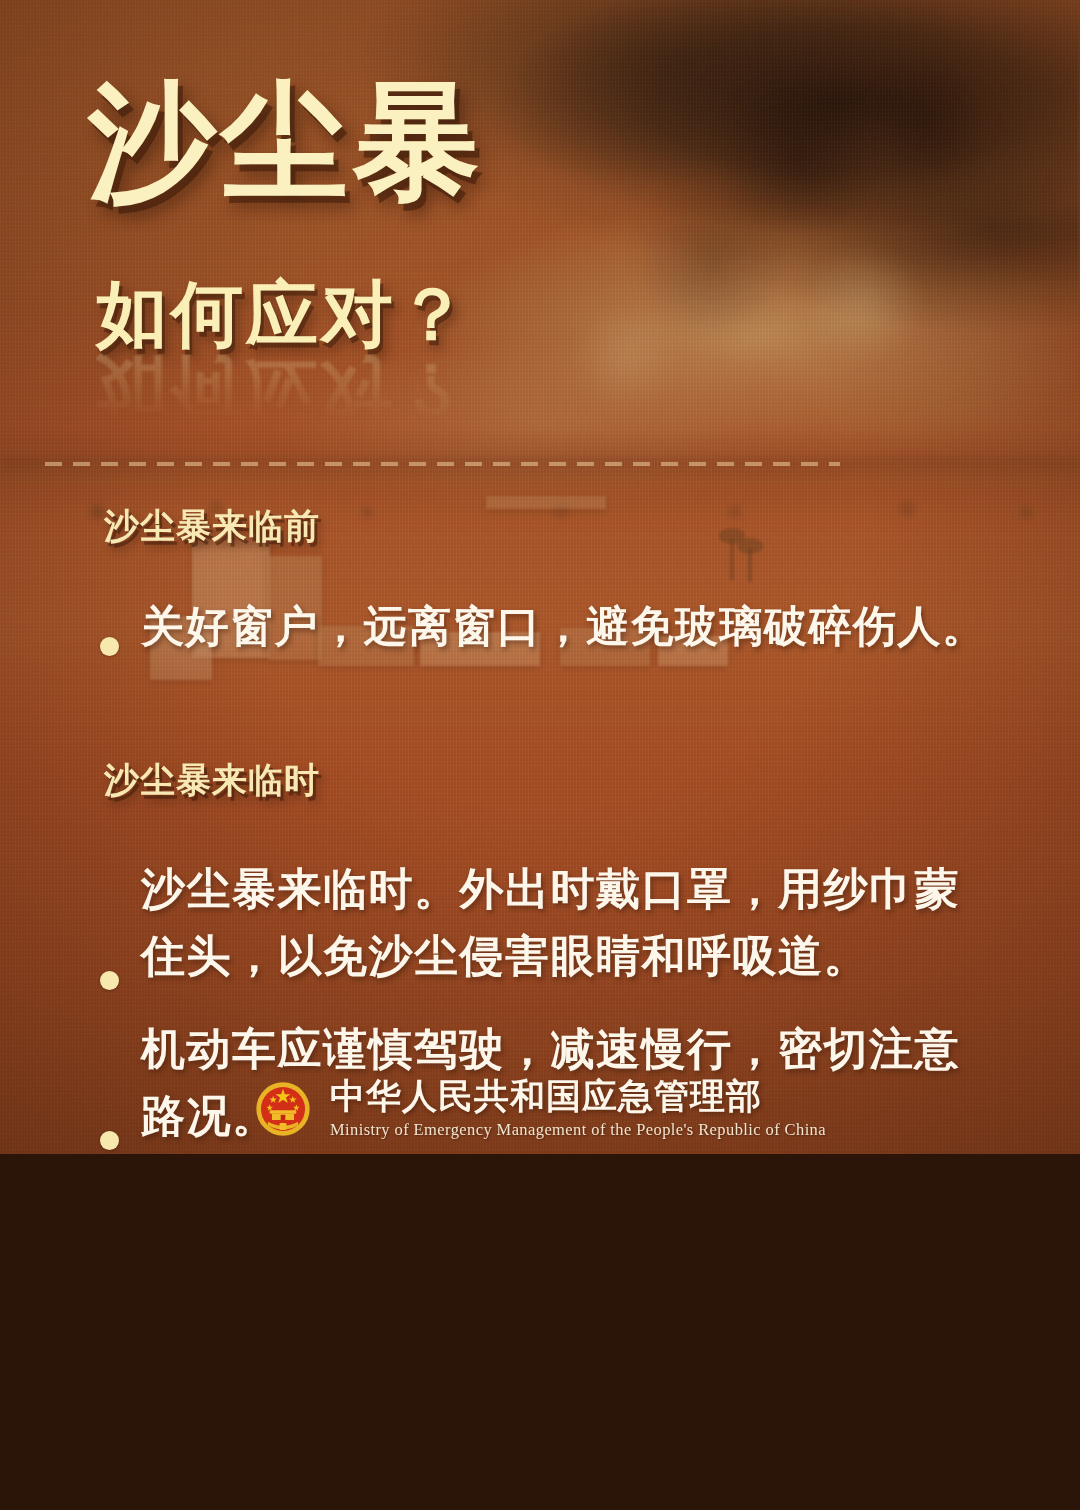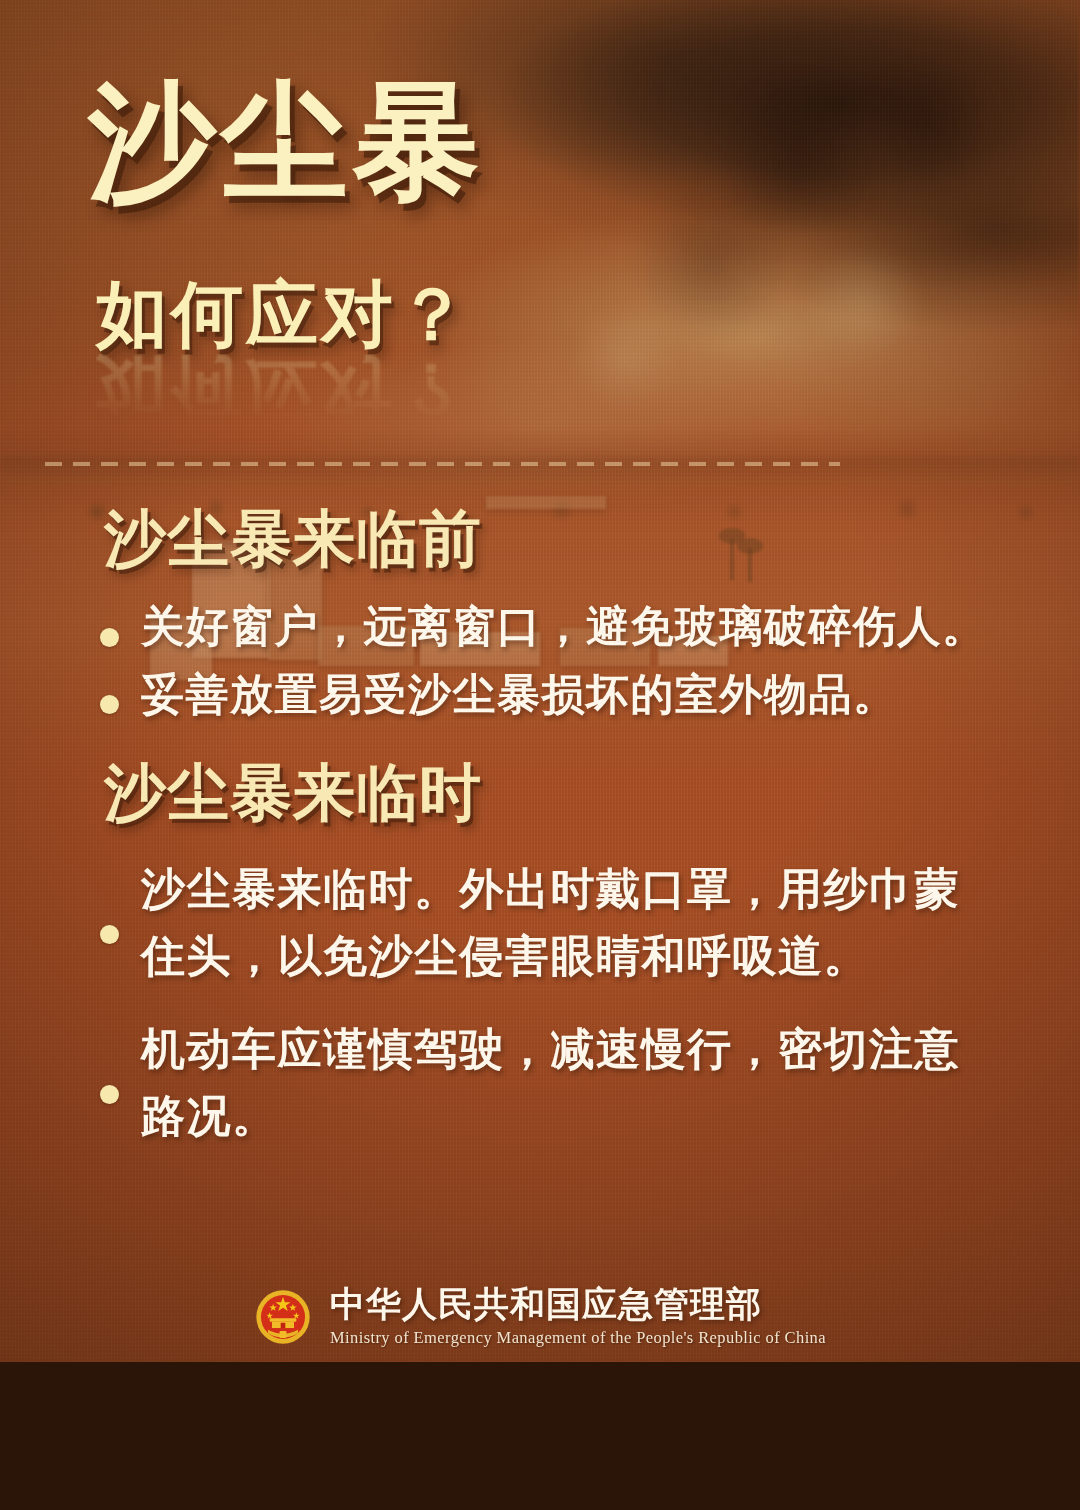--- a/index.html
+++ b/index.html
@@ -5,21 +5,21 @@
   html, body {
     margin: 0;
     padding: 0;
     background: #2b1408;
   }
   * { box-sizing: border-box; }
 
   .poster {
     position: relative;
     width: 1080px;
-    height: 1362px;
+    height: 1154px;
     overflow: hidden;
     font-family: "Liberation Sans", "DejaVu Sans", sans-serif;
     background: #a85026;
   }
 
   
   .bg-base {
     position: absolute; inset: 0;
     background:
       radial-gradient(ellipse 60% 40% at 20% 6%, #b25c2c 0%, rgba(178,92,44,0) 60%),
@@ -173,21 +173,21 @@
     background-image: repeating-linear-gradient(90deg,
       rgba(236,206,158,0.55) 0px,
       rgba(236,206,158,0.55) 17px,
       rgba(236,206,158,0) 17px,
       rgba(236,206,158,0) 28px);
   }
 
   
   .section-head {
     position: absolute;
-    font-size: 62px;
+    font-size: 35px;
     line-height: 1;
     font-weight: 700;
     letter-spacing: 1px;
     color: #f8e9b4;
     text-shadow:
       3px 4px 0 rgba(56,24,8,0.50),
       5px 7px 9px rgba(40,16,4,0.35);
     white-space: nowrap;
   }
   #head-before { left: 104px; top: 508px; }
@@ -197,21 +197,21 @@
   .list {
     position: absolute;
     left: 100px;
     width: 900px;
   }
   #list-before { top: 598px; }
   #list-during { top: 856px; }
 
   .item {
     display: flex;
-    align-items: center;
+    align-items: flex-end;
     margin-bottom: 10px;
   }
   #list-during .item { margin-bottom: 26px; }
 
   .bullet {
     flex: 0 0 auto;
     width: 19px; height: 19px;
     border-radius: 50%;
     background: #f7e9ae;
     margin-right: 22px;
@@ -309,24 +309,20 @@
   </div>
 
   <div class="divider"></div>
 
   <div class="section-head" id="head-before">沙尘暴来临前</div>
   <div class="list" id="list-before">
     <div class="item">
       <span class="bullet"></span>
       <span class="item-text">关好窗户，远离窗口，避免玻璃破碎伤人。</span>
     </div>
-    <div class="item">
-      <span class="bullet"></span>
-      <span class="item-text">妥善放置易受沙尘暴损坏的室外物品。</span>
-    </div>
   </div>
 
   <div class="section-head" id="head-during">沙尘暴来临时</div>
   <div class="list" id="list-during">
     <div class="item">
       <span class="bullet"></span>
       <span class="item-text">沙尘暴来临时。外出时戴口罩，用纱巾蒙住头，以免沙尘侵害眼睛和呼吸道。</span>
     </div>
     <div class="item">
       <span class="bullet"></span>

